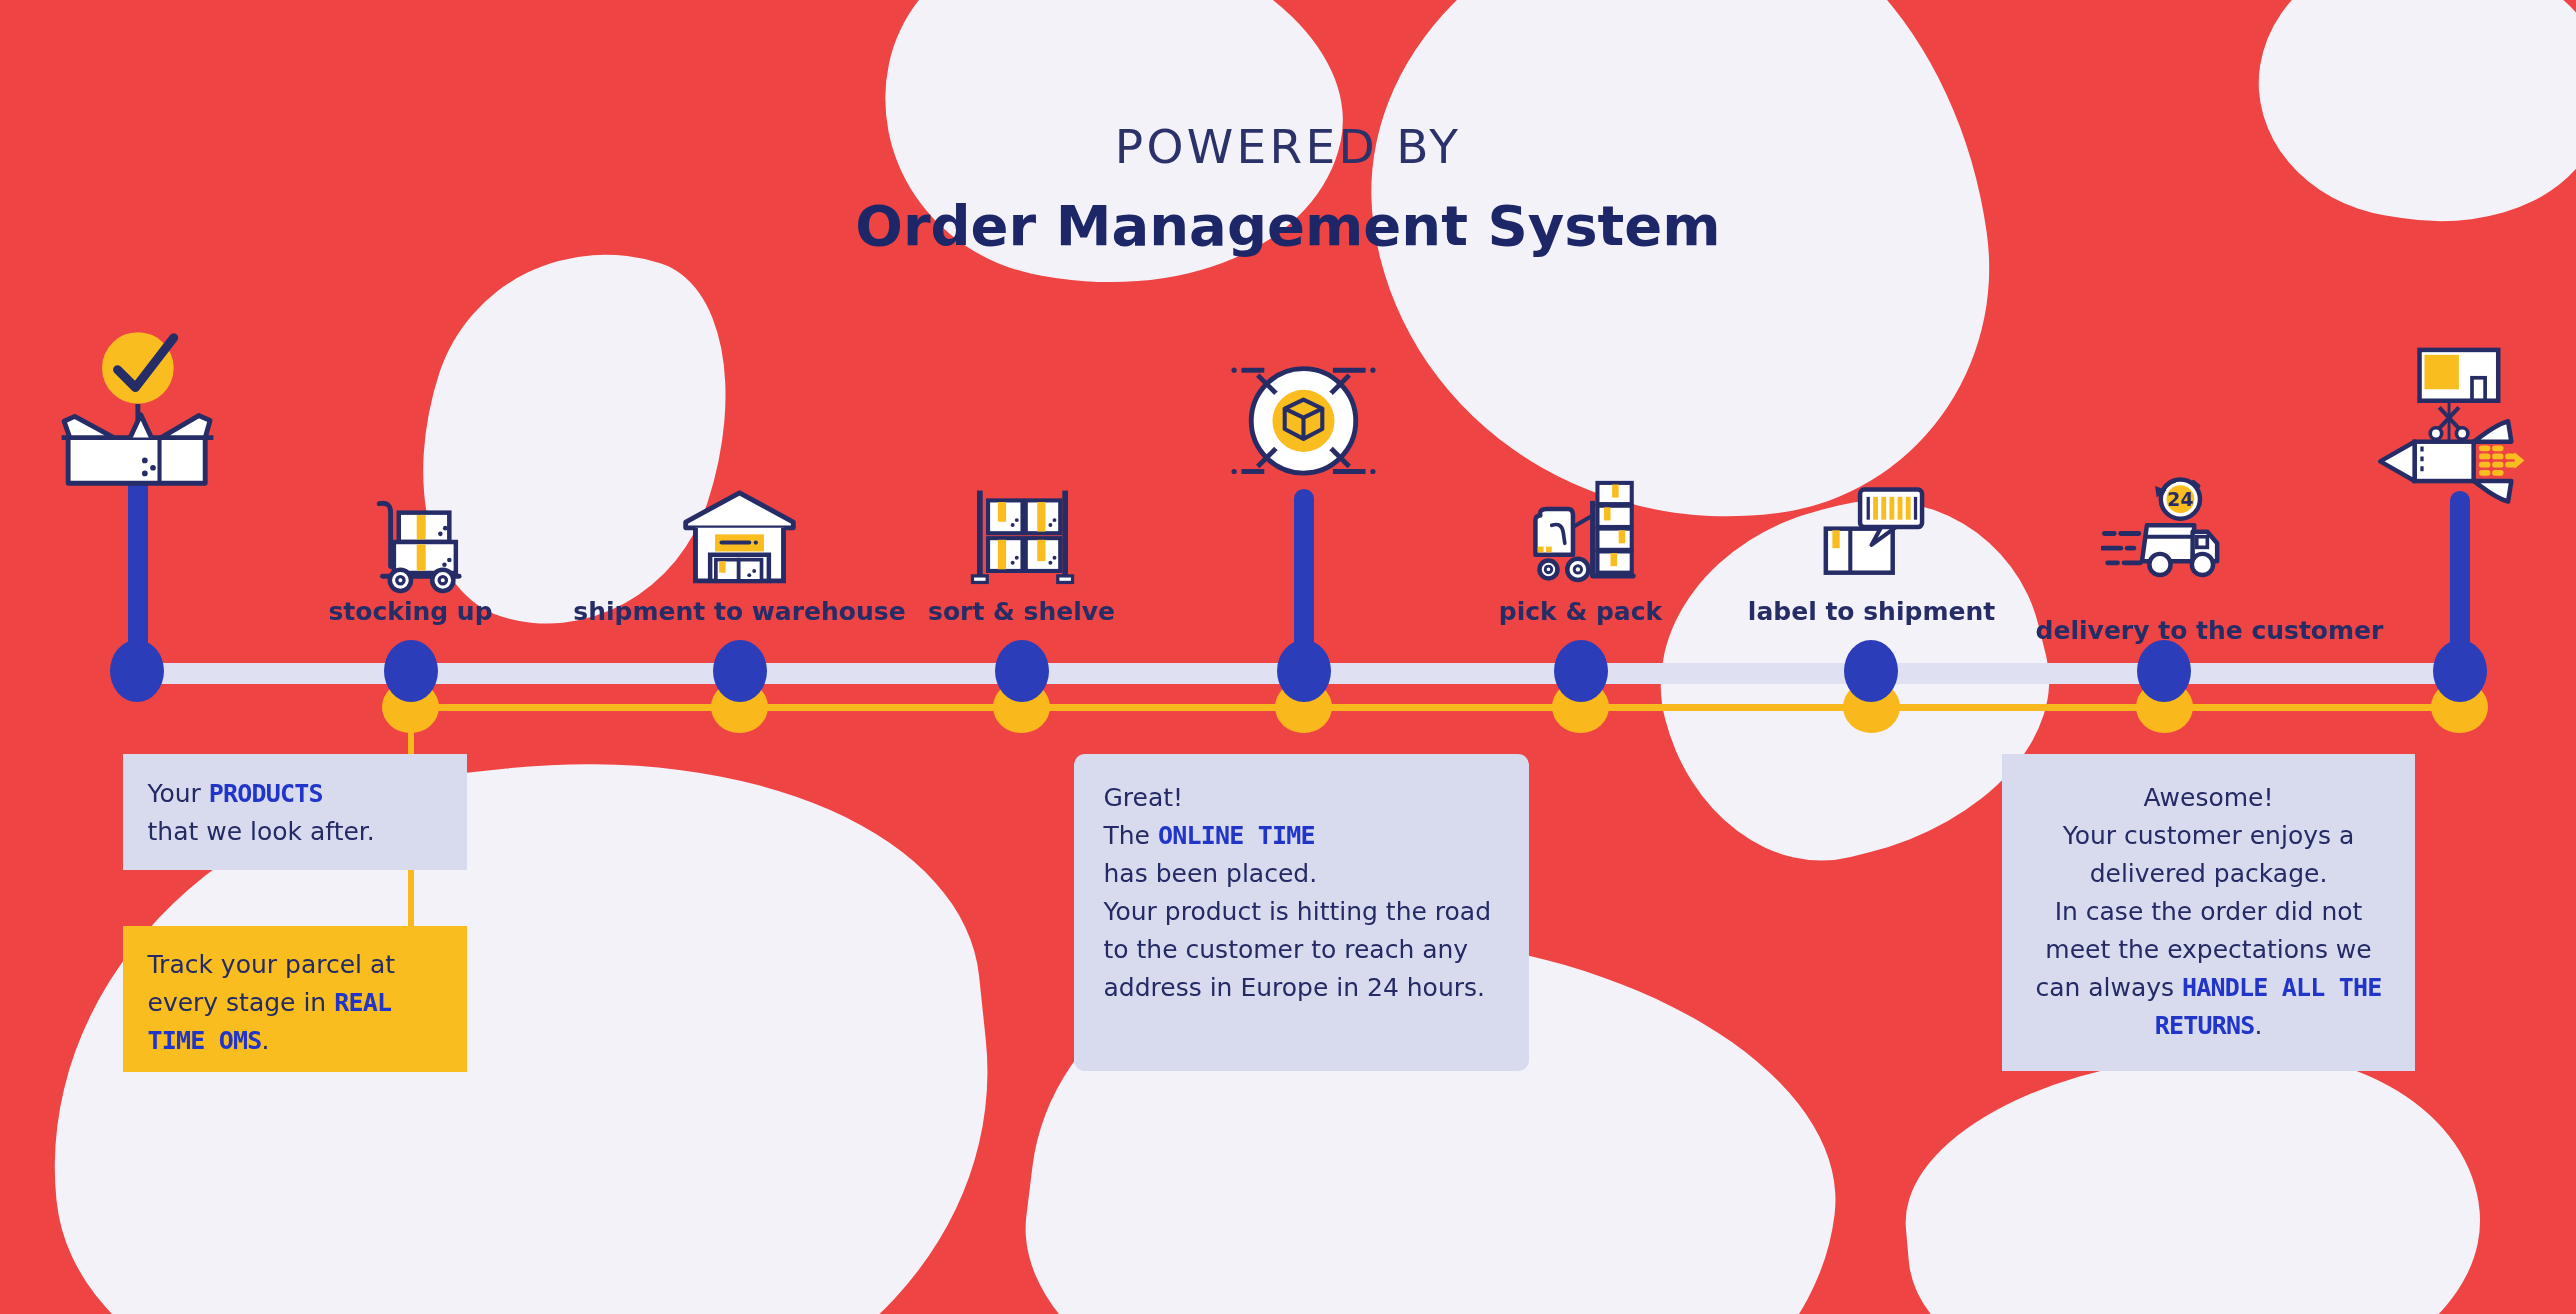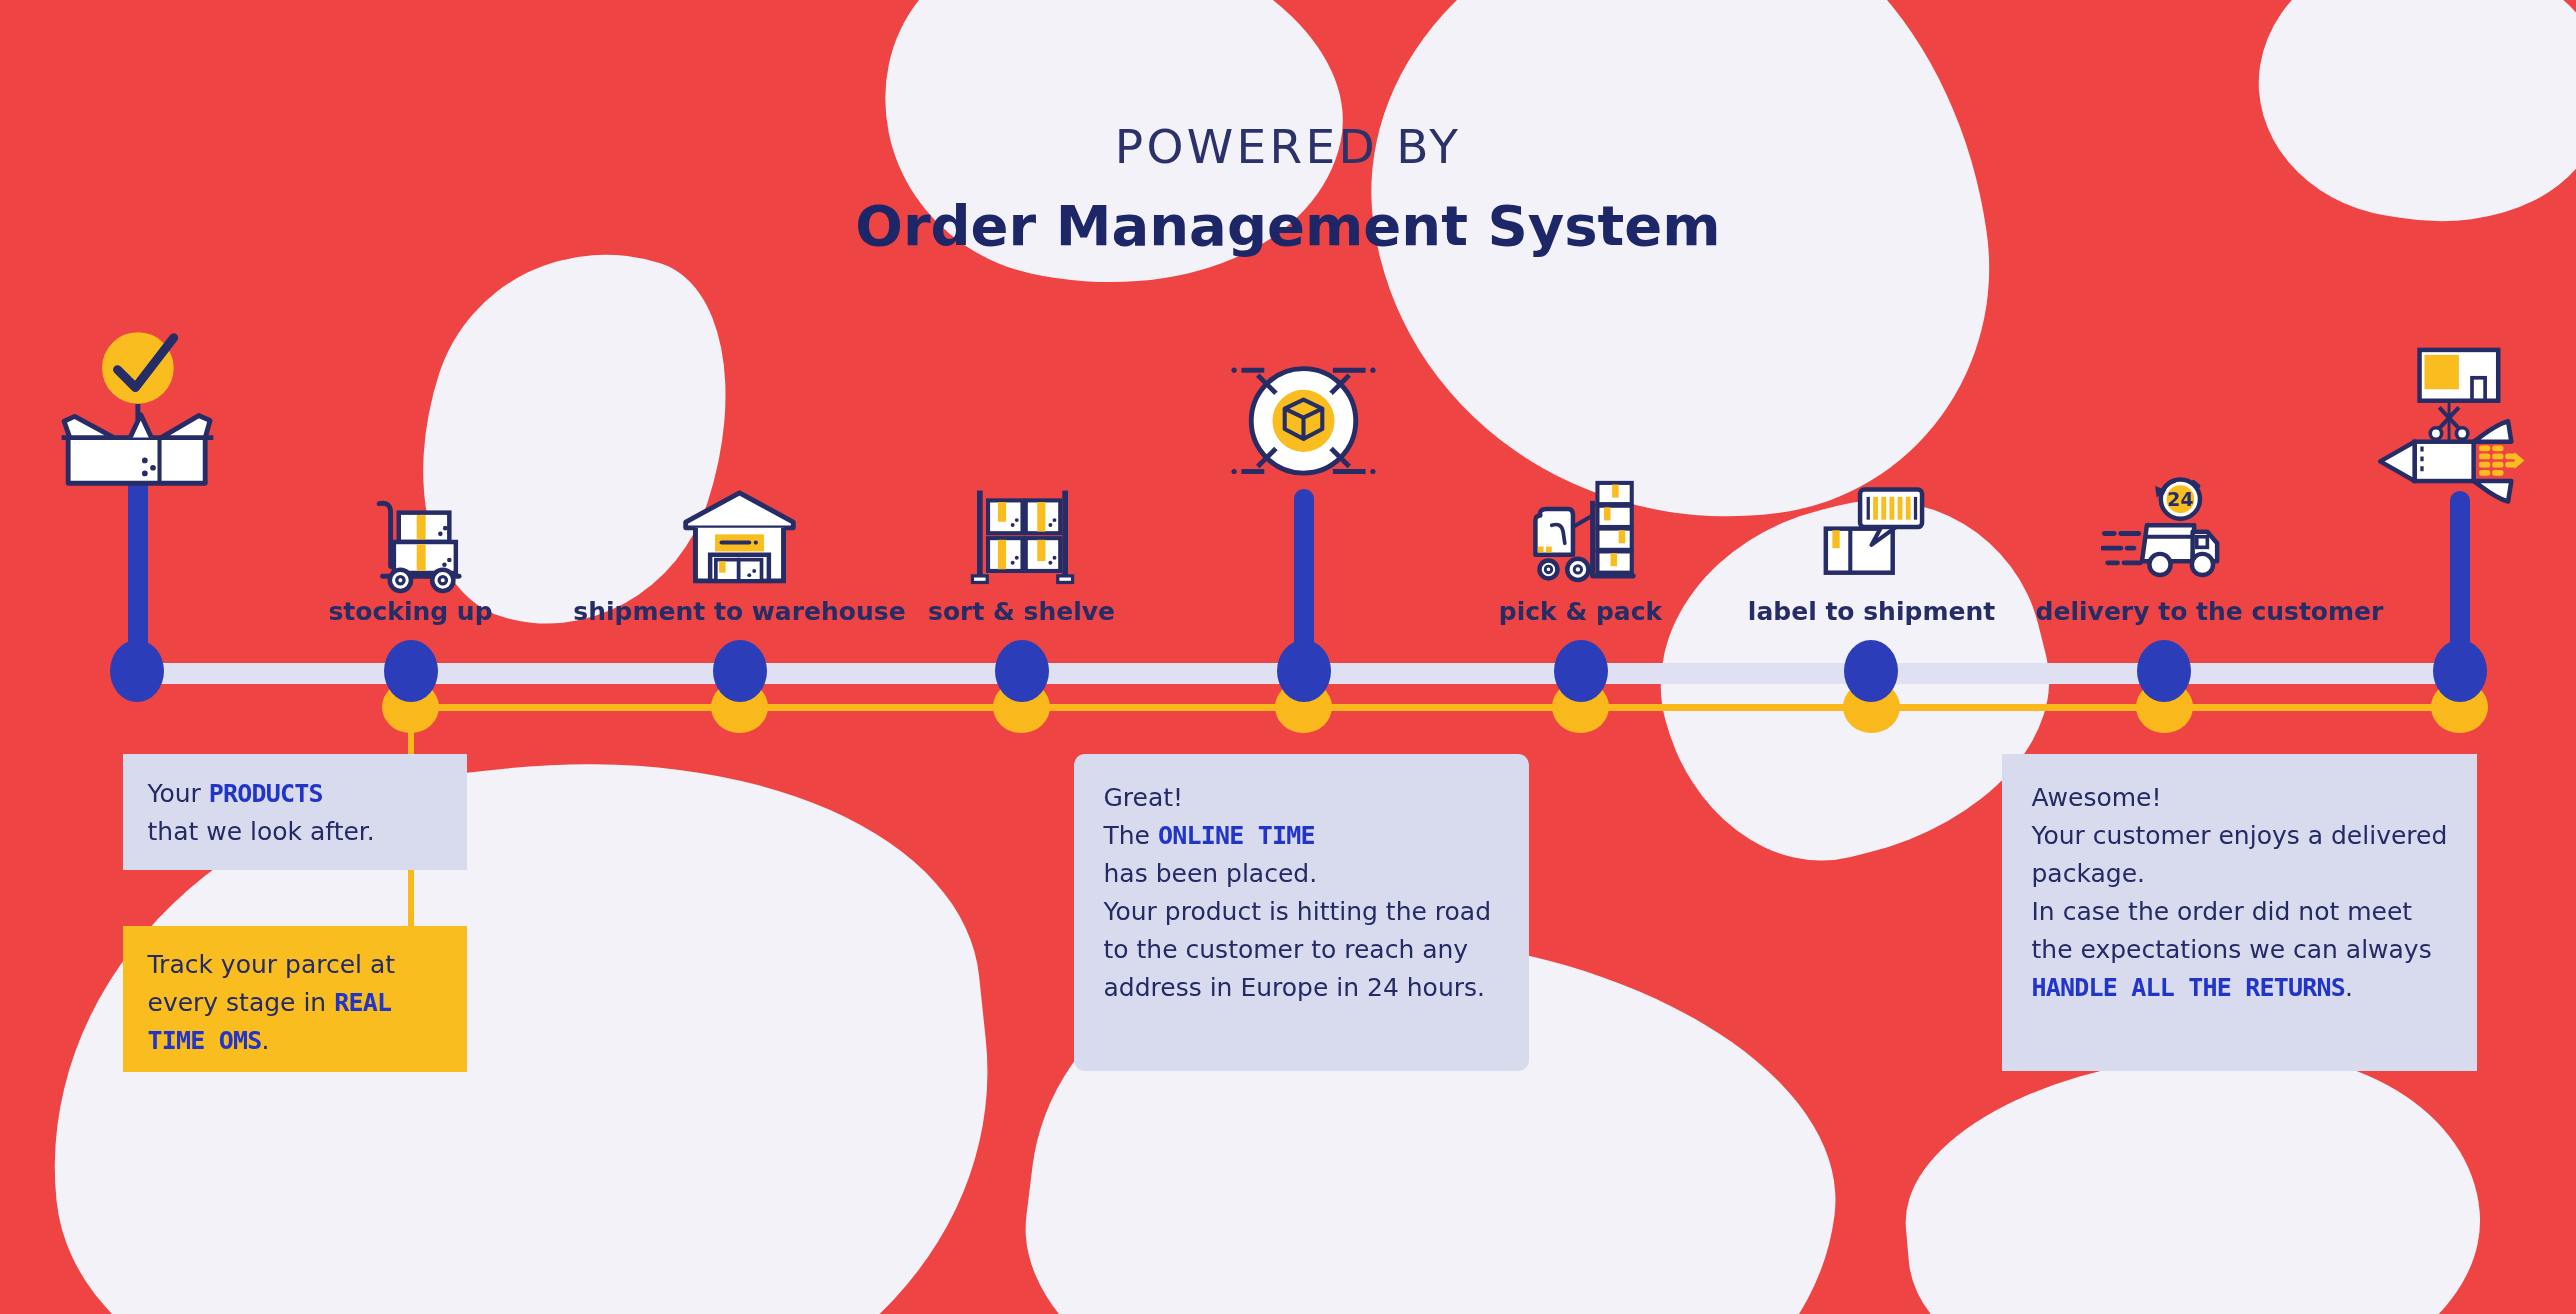--- a/index.html
+++ b/index.html
@@ -54,21 +54,21 @@
     text-align:center;line-height:36px;white-space:nowrap;
   }
 
   .callout{
     position:absolute;background:#d8dbed;z-index:2;
     font-size:25px;line-height:38px;color:#232a64;font-weight:500;
   }
   .co-products{left:123px;top:754px;width:344px;height:116px;padding:21px 24.5px;box-sizing:border-box;}
   .co-track{left:123px;top:926px;width:344px;height:146px;padding:19.6px 24.5px;box-sizing:border-box;background:#f9bd20;}
   .co-order{left:1074px;top:754px;width:455px;height:317px;padding:24.5px 29.5px;box-sizing:border-box;border-radius:11px;}
-  .co-delivery{left:2002px;top:754px;width:475px;height:317px;padding:24.5px 29.5px;box-sizing:border-box;}
+  .co-delivery{left:2002px;top:754px;width:413px;height:317px;padding:24.5px 29.5px;box-sizing:border-box;text-align:center;}
   .accent{
     font-family:"DejaVu Sans Mono","Liberation Mono",monospace;
     font-weight:700;color:#2135c8;letter-spacing:-0.8px;
   }
   .nv{color:#232a64;}
 </style>
 </head>
 <body>
 
 <div class="stage">
@@ -301,21 +301,21 @@
       <path d="M16 142 L58 118 L58 166 Z" fill="#ffffff" stroke="#262d66" stroke-width="5.5" stroke-linejoin="round"></path>
       <line x1="67" y1="124" x2="67" y2="160" stroke="#262d66" stroke-width="4" stroke-dasharray="6 6"></line>
     </svg>
   </div>
 
   <div class="m-label" style="left:247px;width:327px;">stocking up</div>
   <div class="m-label" style="left:535px;width:409px;">shipment to warehouse</div>
   <div class="m-label" style="left:858px;width:327px;">sort &amp; shelve</div>
   <div class="m-label" style="left:1417px;width:327px;">pick &amp; pack</div>
   <div class="m-label" style="left:1667px;width:409px;">label to shipment</div>
-  <div class="m-label" style="left:1964px;width:491px;">delivery to the customer</div>
+  <div class="m-label" style="left:1964px;width:491px;margin-top:19px;">delivery to the customer</div>
 
   <div class="callout co-products">
     <span class="nv">Your </span><span class="accent">PRODUCTS</span><br>
     <span class="nv">that we look after.</span>
   </div>
 
   <div class="callout co-track">
     <span class="nv">Track your parcel at every stage in </span><span class="accent">REAL TIME OMS</span><span class="nv">.</span>
   </div>
 

